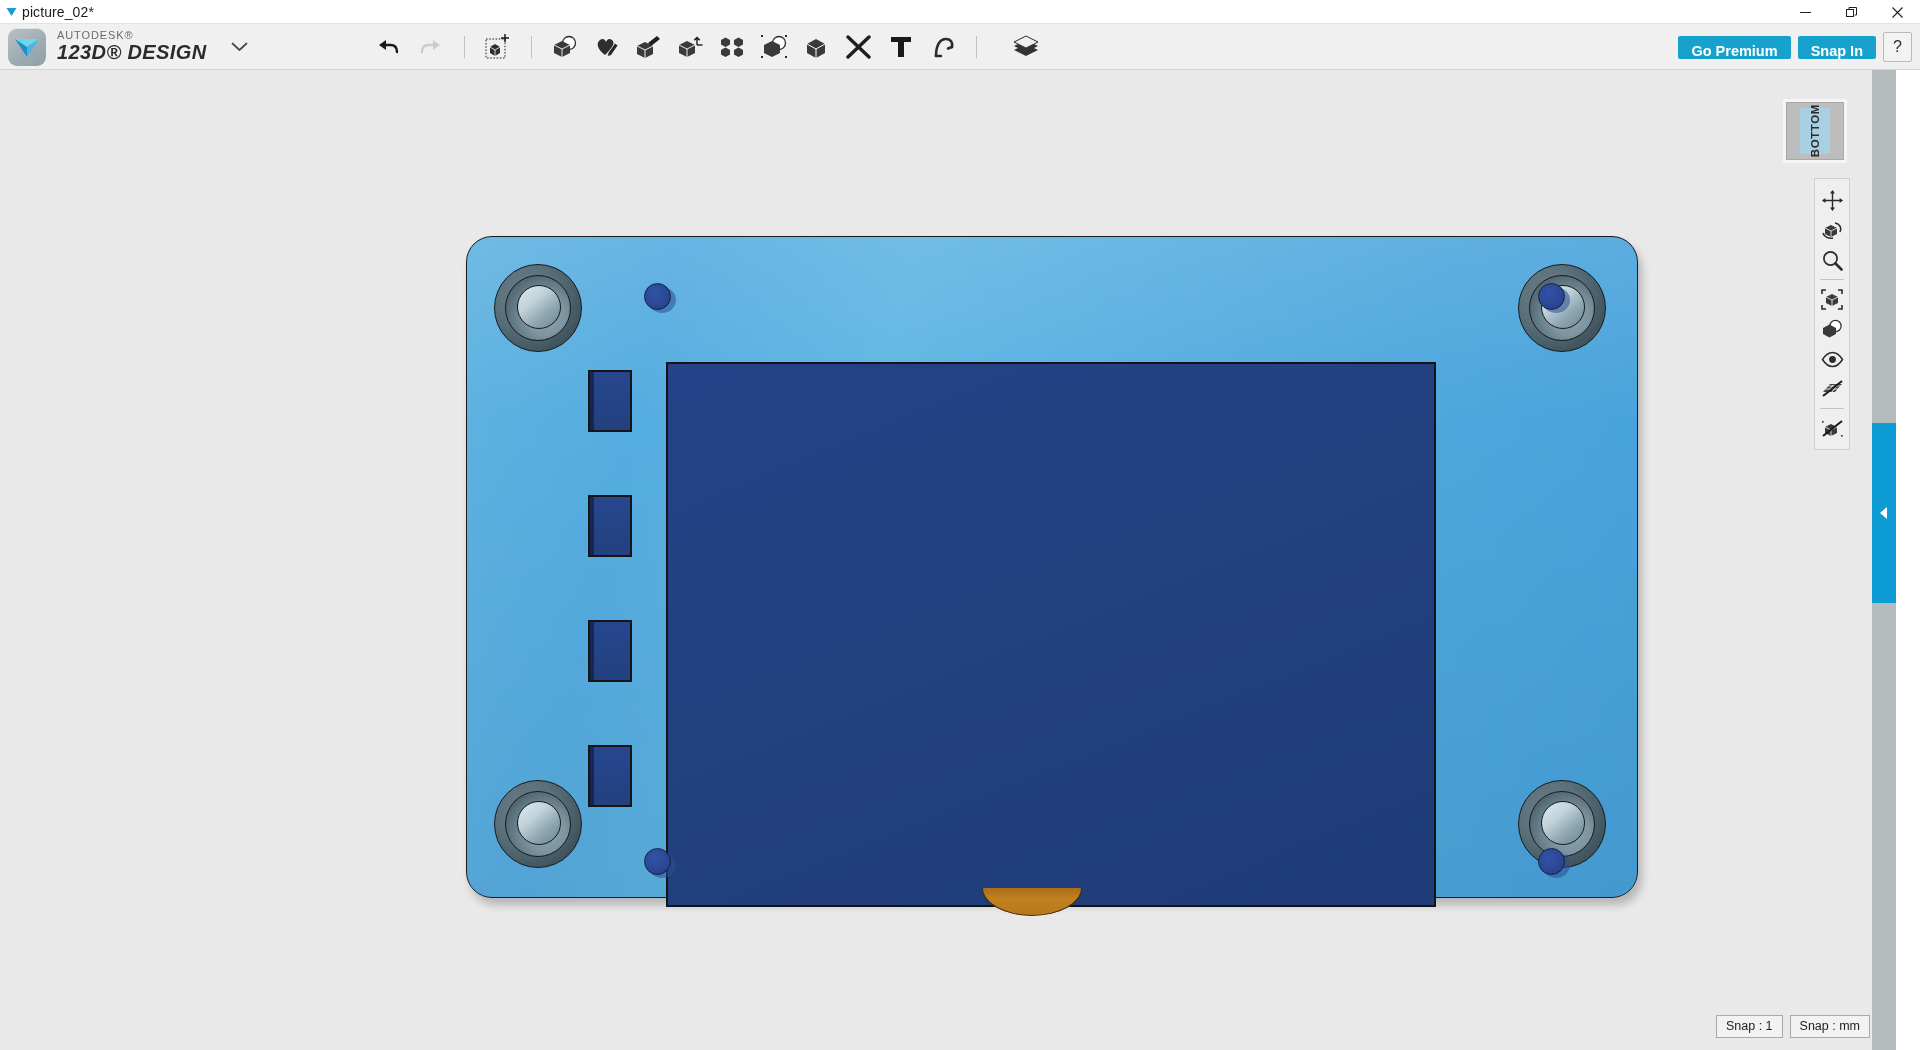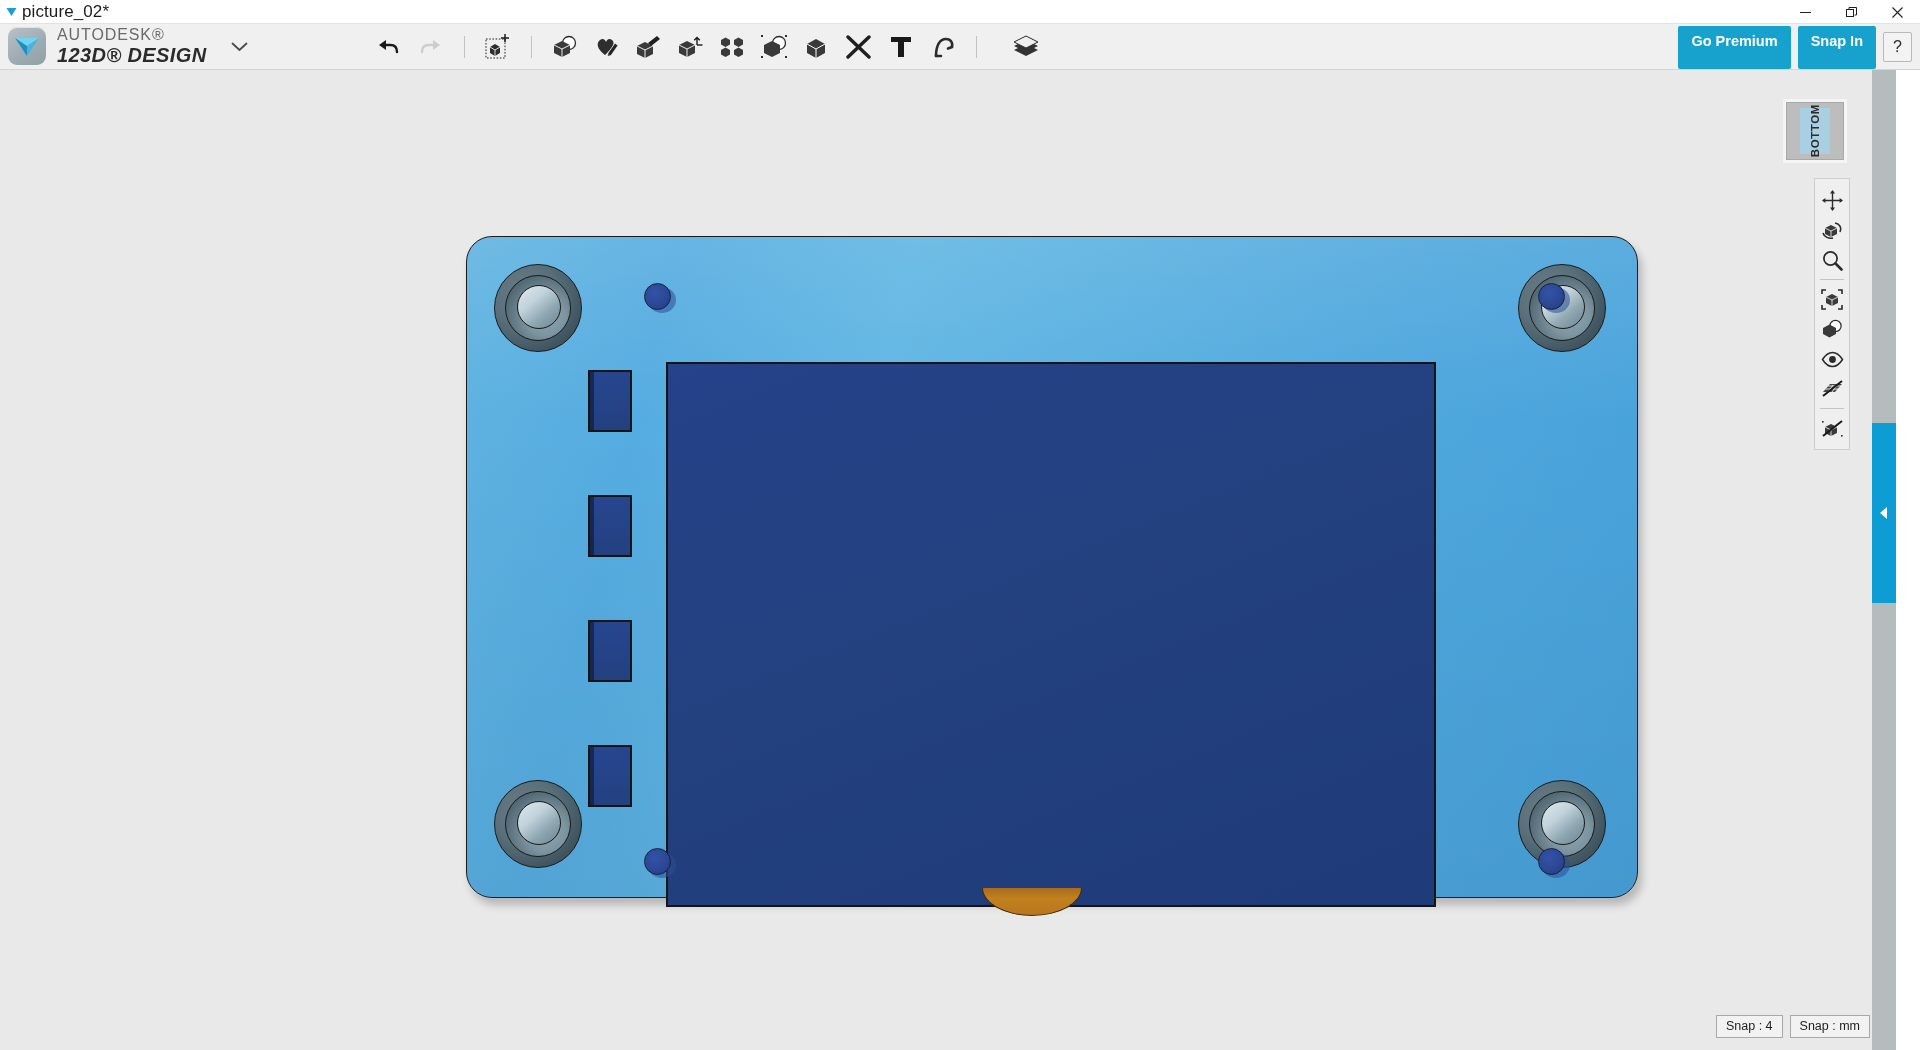--- a/index.html
+++ b/index.html
@@ -15,21 +15,21 @@
   .titlebar {
     position: absolute; top: 0; left: 0; width: 1920px; height: 24px;
     background: #ffffff; display: flex; align-items: center;
     border-bottom: 1px solid #e3e3e3;
   }
   .doc-chevron {
     width: 22px; height: 24px; display: flex; align-items: center; justify-content: center;
   }
   .doc-chevron svg { display: block; }
   .doc-title {
-    font-size: 17px; color: #1c1c1c; letter-spacing: .1px;
+    font-size: 14px; color: #1c1c1c; letter-spacing: .1px;
   }
   .win-buttons {
     position: absolute; right: 0; top: 0; height: 24px; display: flex;
   }
   .win-btn {
     width: 46px; height: 24px; display: flex; align-items: center; justify-content: center;
     color: #202020;
   }
 
   
@@ -39,40 +39,40 @@
     display: flex; align-items: center;
   }
   .brand { display: flex; align-items: center; padding-left: 8px; }
   .brand-logo {
     width: 38px; height: 38px; border-radius: 9px;
     background: linear-gradient(145deg,#b9c2c6 0%, #9fadb3 55%, #8fa0a7 100%);
     display: flex; align-items: center; justify-content: center;
     box-shadow: inset 0 1px 0 rgba(255,255,255,.6);
   }
   .brand-text { margin-left: 11px; line-height: 1.15; }
-  .brand-sup { font-size: 16px; color: #6a6a6a; letter-spacing: .9px; }
+  .brand-sup { font-size: 11px; color: #6a6a6a; letter-spacing: .9px; }
   .brand-main { font-size: 20px; color: #2b2b2b; font-weight: bold; letter-spacing: .4px; font-style: italic; }
   .brand-caret { margin-left: 24px; display: flex; align-items: center; }
 
   .tools { display: flex; align-items: center; margin-left: 120px; }
   .tbtn {
     width: 34px; height: 34px; display: flex; align-items: center; justify-content: center;
     margin: 0 4px; border-radius: 3px;
   }
   .tbtn.disabled { opacity: .34; }
   .tsep { width: 1px; height: 22px; background: #c2c2c2; margin: 0 12px; }
   .tgap { width: 16px; }
 
   .header-right {
     position: absolute; right: 8px; top: 0; height: 46px;
     display: flex; align-items: center; gap: 7px;
   }
   .pill {
     background: #17a2cd; color: #ffffff; font-size: 14.5px; font-weight: bold;
-    padding: 7px 13px 20px; border-radius: 2px; white-space: nowrap;
+    padding: 7px 13px 0; border-radius: 2px; white-space: nowrap;
   }
   .helpbtn {
     width: 29px; height: 30px; border: 1px solid #b9b9b9; background: #f3f3f3;
     color: #2a2a2a; font-size: 16px; display: flex; align-items: center; justify-content: center;
     border-radius: 2px;
   }
 
   
   .canvas {
     position: absolute; top: 70px; left: 0; width: 1896px; height: 980px;
@@ -515,17 +515,17 @@
 
     <div class="rail">
       <div class="collapse">
         <svg width="12" height="14" viewBox="0 0 12 14">
           <path d="M9 1 L2 7 L9 13 Z" fill="#ffffff"></path>
         </svg>
       </div>
     </div>
 
     <div class="status">
-      <div class="statbox">Snap : 4</div>
+      <div class="statbox">Snap : 1</div>
       <div class="statbox">Snap : mm</div>
     </div>
   </div>
 </div>
 
 </body></html>

